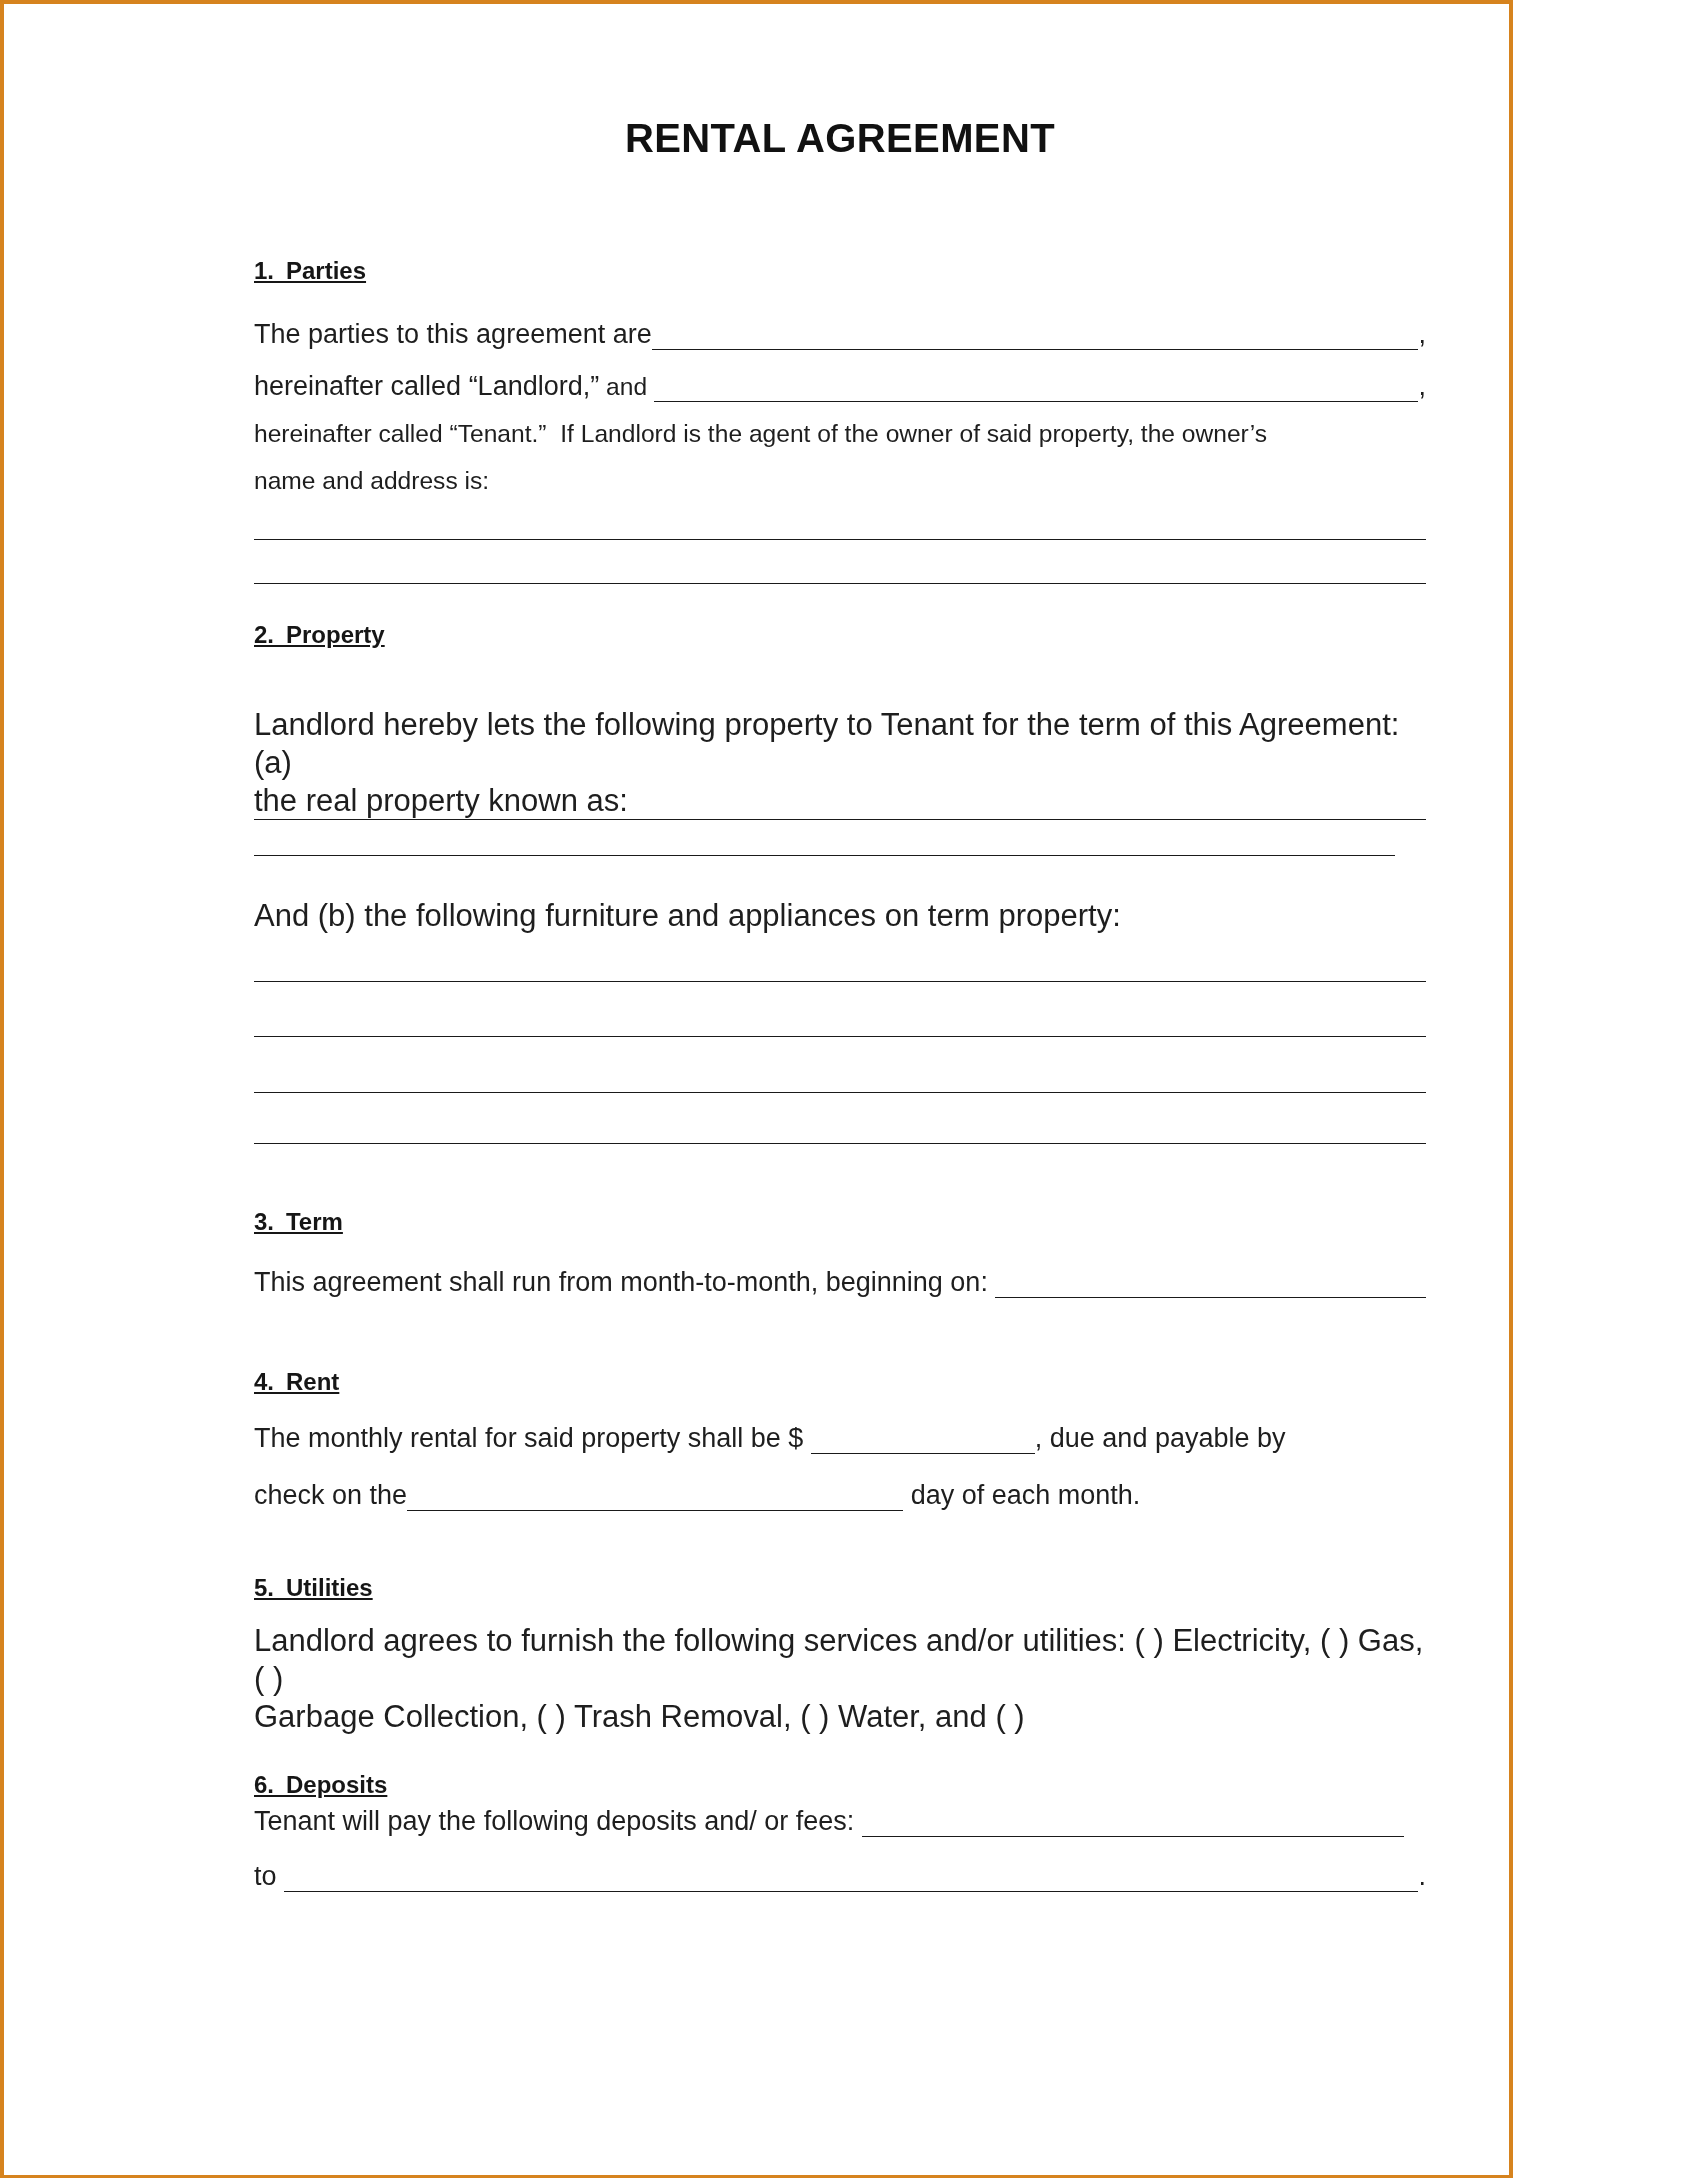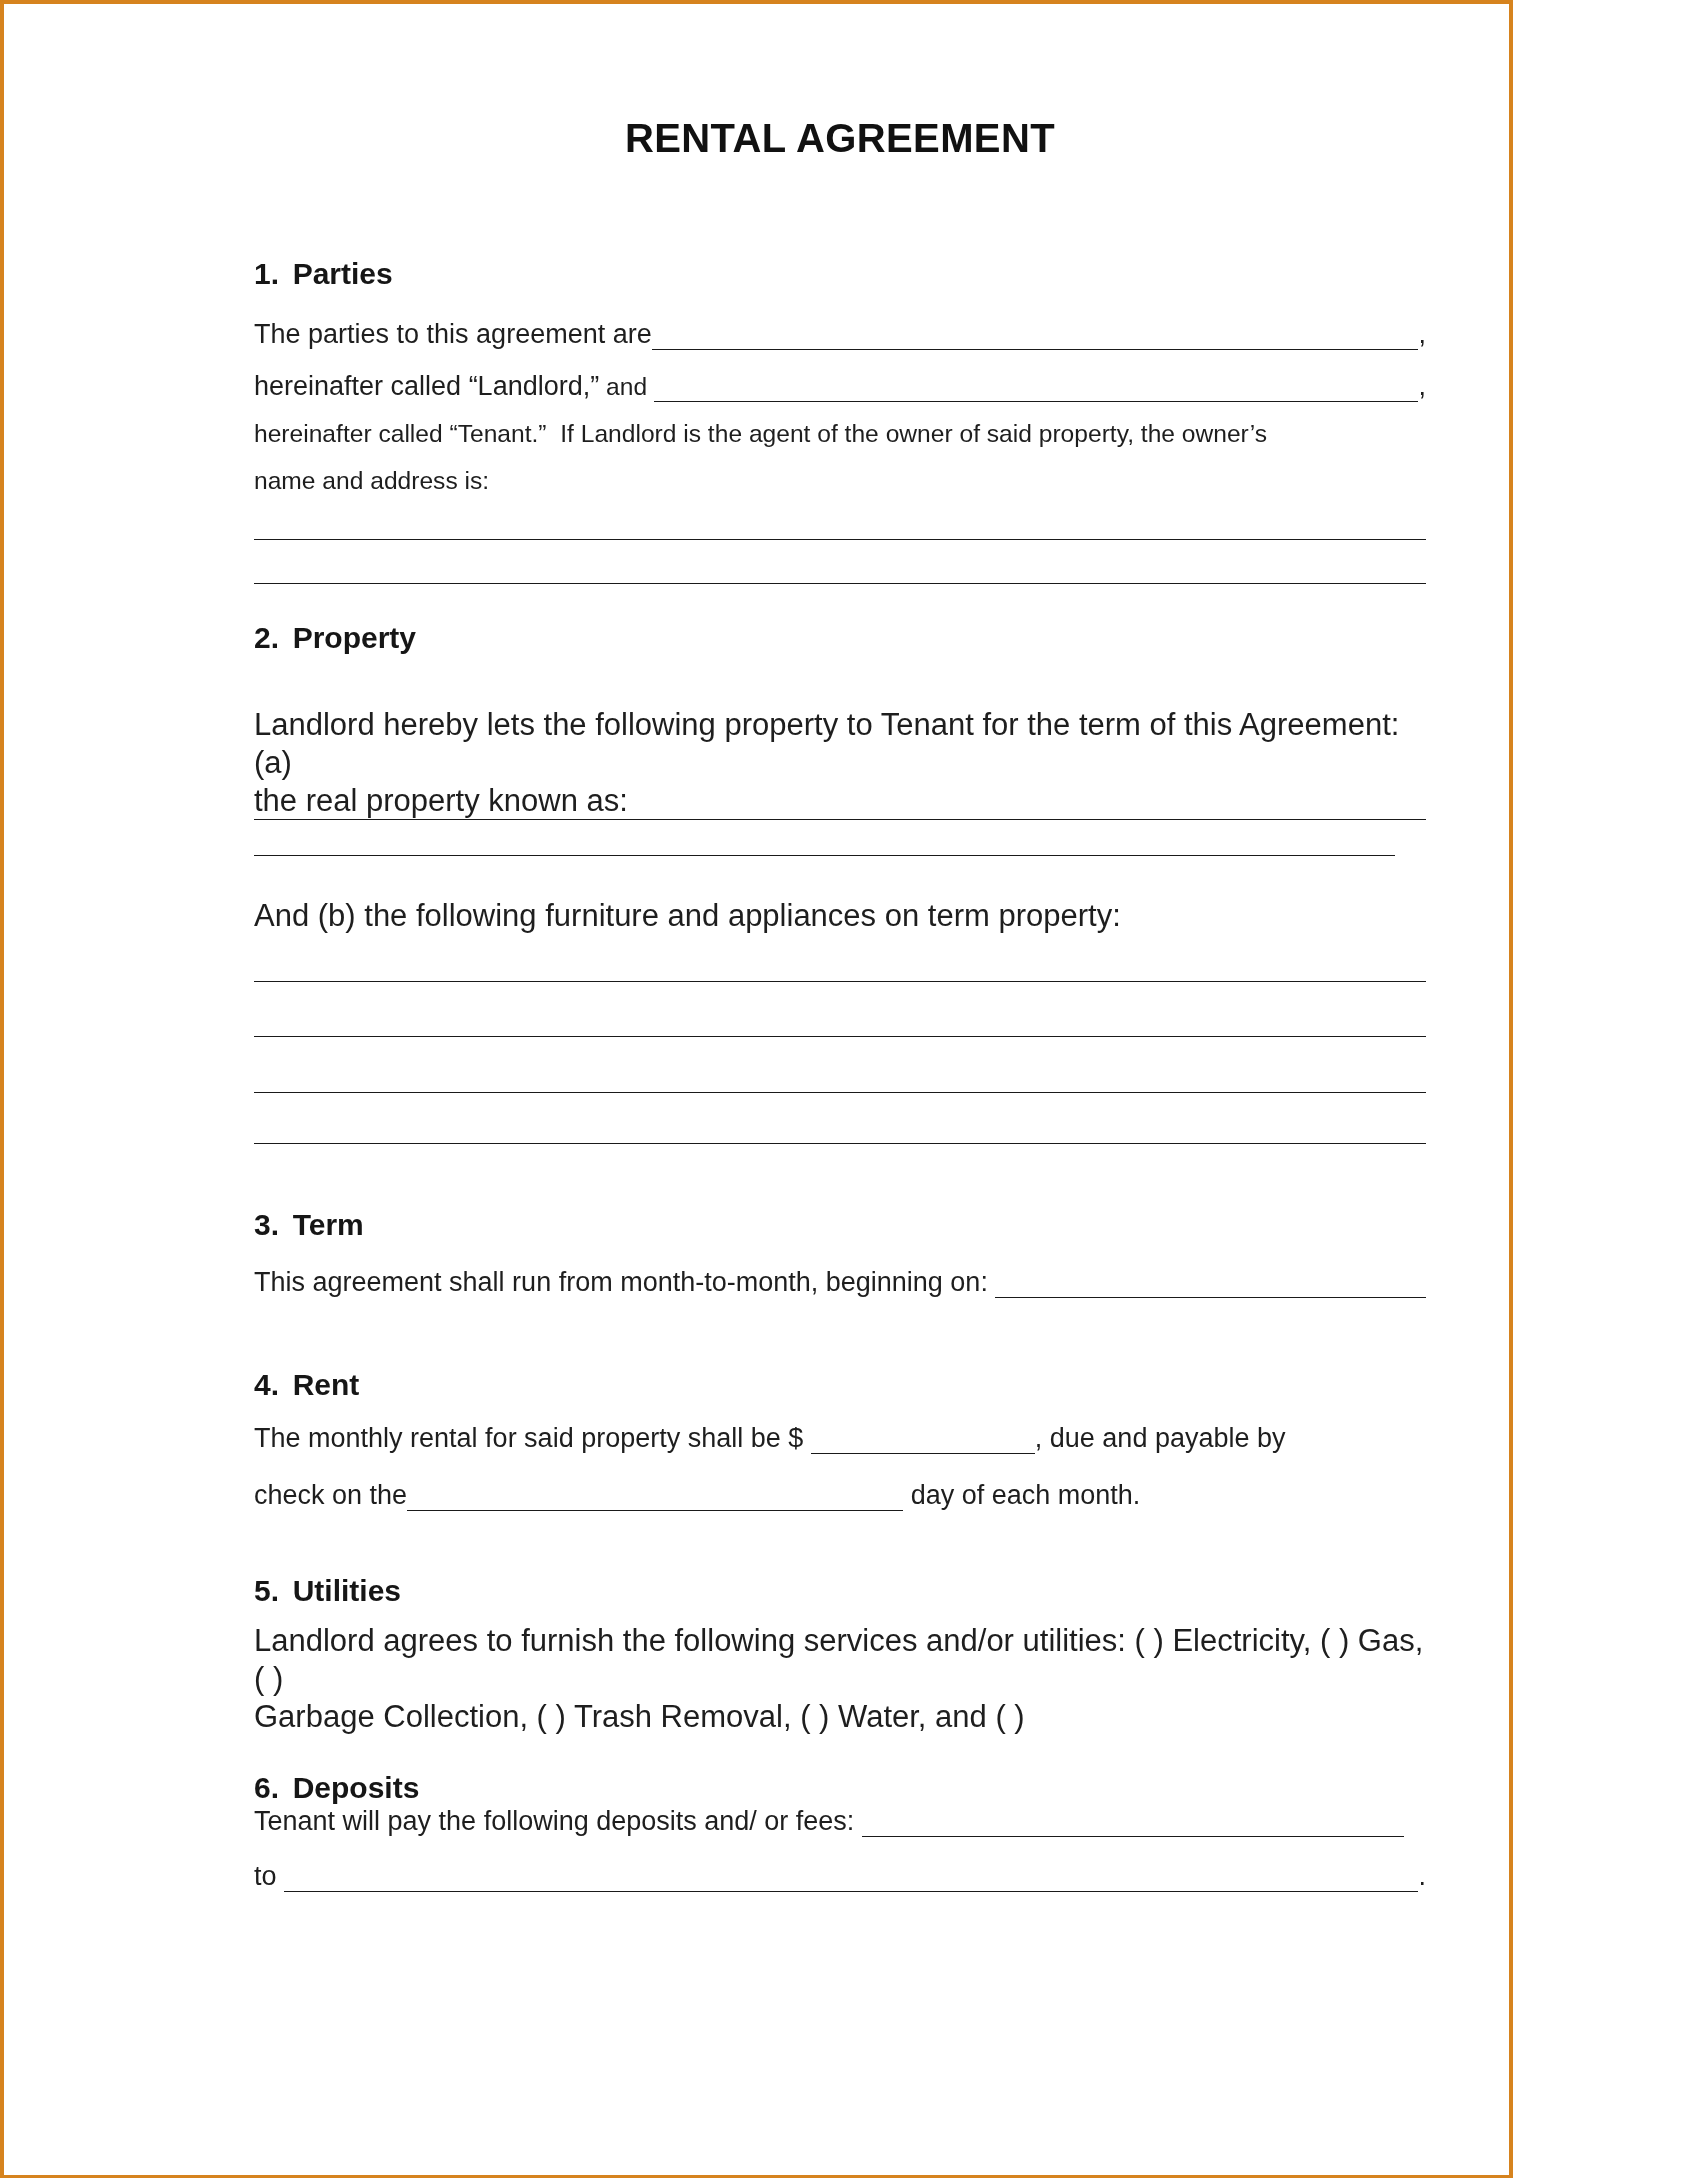--- a/index.html
+++ b/index.html
@@ -14,22 +14,23 @@
     overflow:hidden;
   }
   [data-bind]{white-space:pre-wrap;}
   .abs{position:absolute;left:250px;width:1172px;}
   .title{
     top:112px;text-align:center;
     font-size:40px;font-weight:bold;color:#111;
     letter-spacing:0.4px;
   }
   .heading{
-    font-size:30px;font-weight:bold;color:#161616;
+    font-size:24px;font-weight:bold;color:#161616;
     word-spacing:5.3px;
+    text-decoration:underline;
   }
   .body{font-size:31px;}
   .small{font-size:24.6px;}
   .para{line-height:38px;}
   .row{
     display:flex;align-items:flex-end;height:37px;
   }
   .row .t{flex:0 0 auto;font-size:27px;line-height:32px;text-align:right;}
   .row .t-sm{flex:0 0 auto;font-size:24.6px;line-height:30px;text-align:center;}
   .bl{

